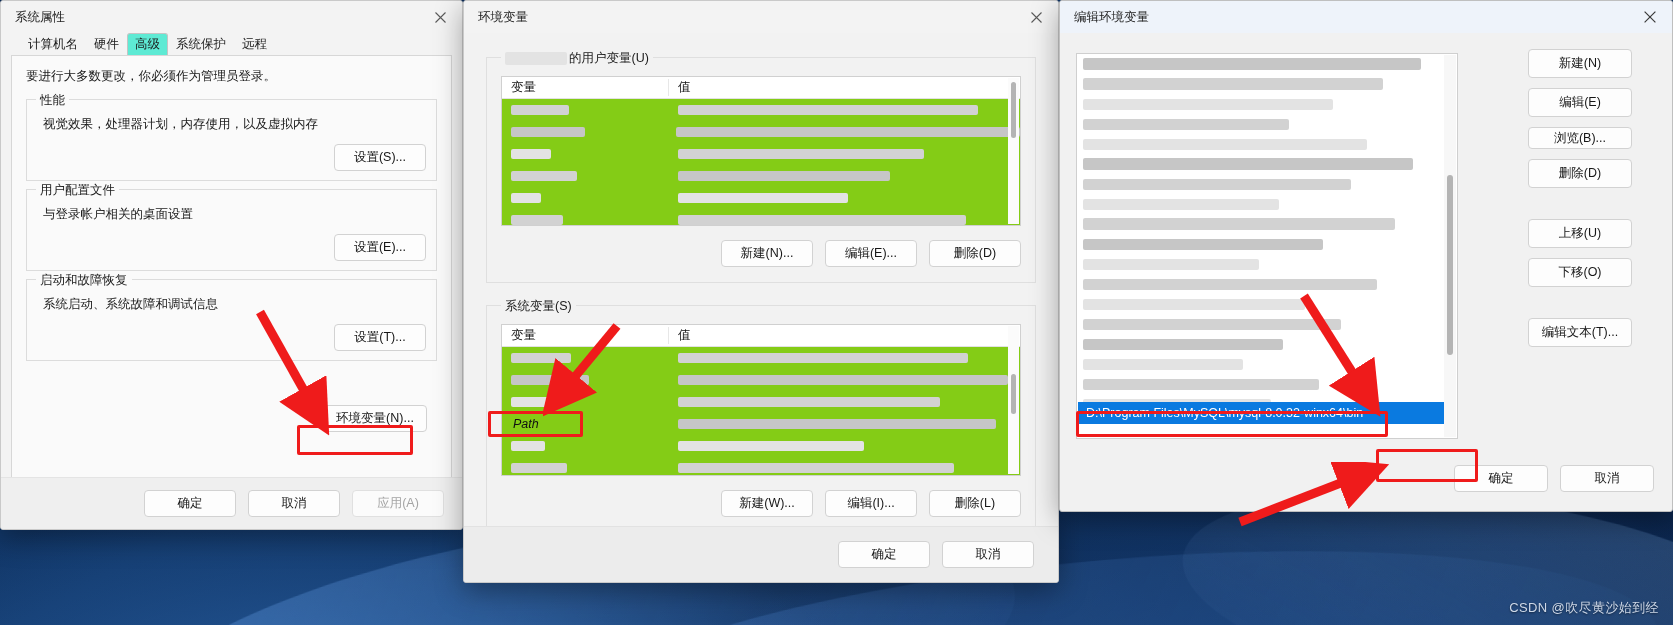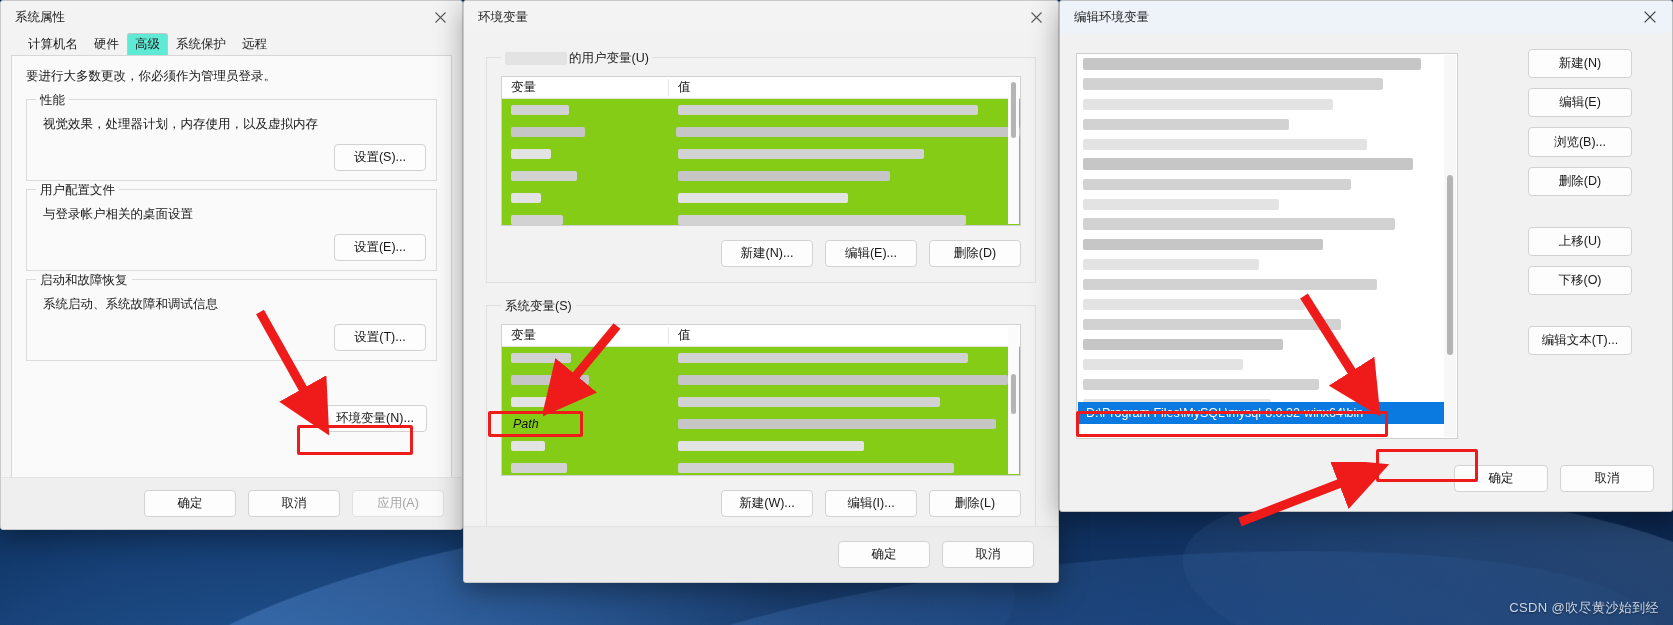--- a/index.html
+++ b/index.html
@@ -487,21 +487,21 @@
 
     <div class="vscroll" style="width:12px; background:#f7f7f7;">
       <div class="vthumb" style="top:120px; height:180px; left:3px; width:6px;"></div>
     </div>
   </div>
 
   <div style="position:absolute; left:412px; top:48px; width:186px;">
     <div style="display:flex; flex-direction:column; gap:10px;">
       <span class="btn" style="width:104px; height:29px; margin-left:56px;">新建(N)</span>
       <span class="btn" style="width:104px; height:29px; margin-left:56px;">编辑(E)</span>
-      <span class="btn" style="width:104px; height:30px; margin-left:56px;">浏览(B)...</span>
+      <span class="btn" style="width:104px; height:22px; margin-left:56px;">浏览(B)...</span>
       <span class="btn" style="width:104px; height:29px; margin-left:56px;">删除(D)</span>
       <span class="btn" style="width:104px; height:29px; margin-left:56px; margin-top:21px;">上移(U)</span>
       <span class="btn" style="width:104px; height:29px; margin-left:56px;">下移(O)</span>
       <span class="btn" style="width:104px; height:29px; margin-left:56px; margin-top:21px;">编辑文本(T)...</span>
     </div>
   </div>
 
   <div style="position:absolute; left:0; right:0; bottom:0; height:58px;">
     <div class="btn-row" style="position:absolute; right:18px; top:12px;">
       <span class="btn" style="min-width:94px;">确定</span>

